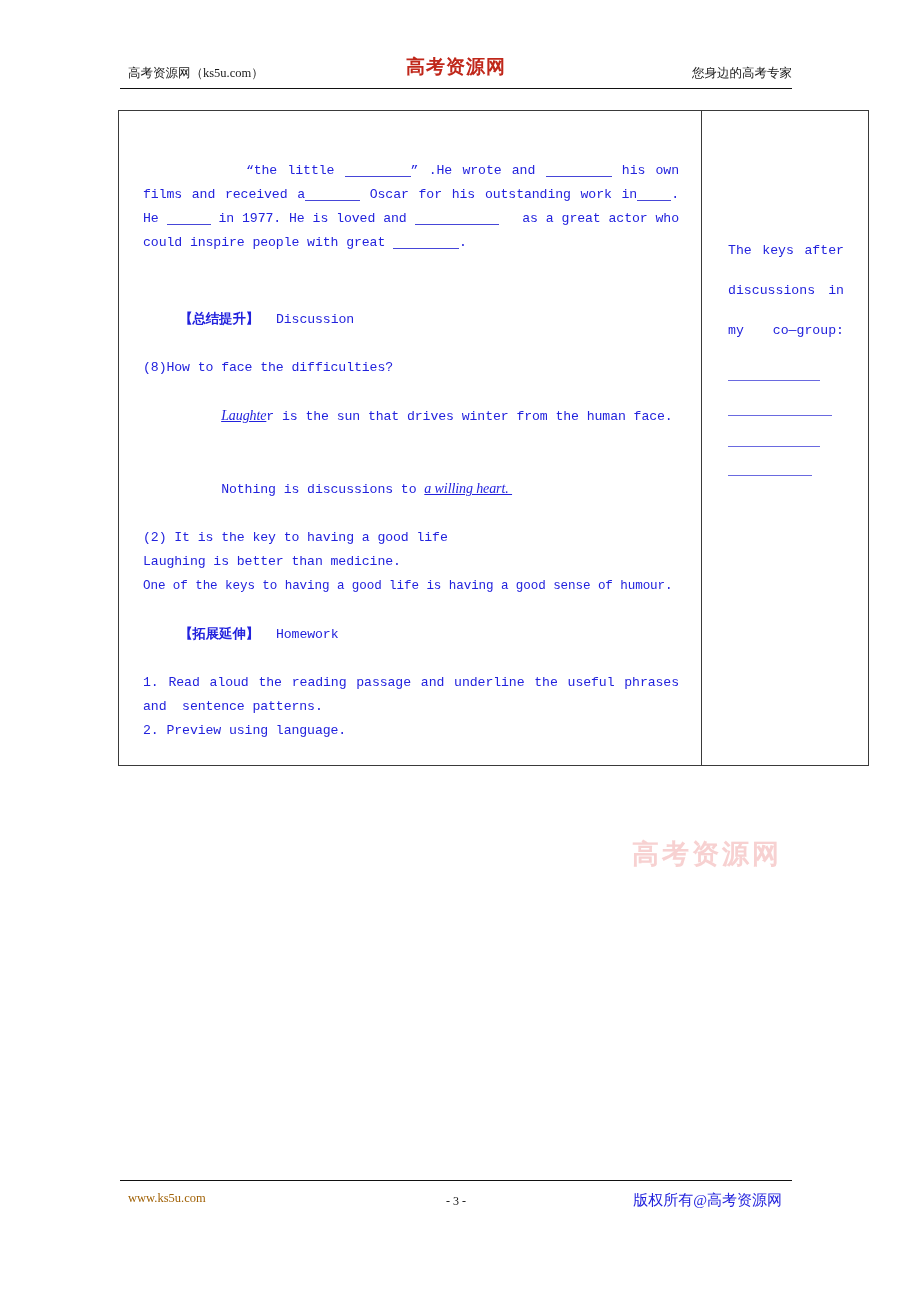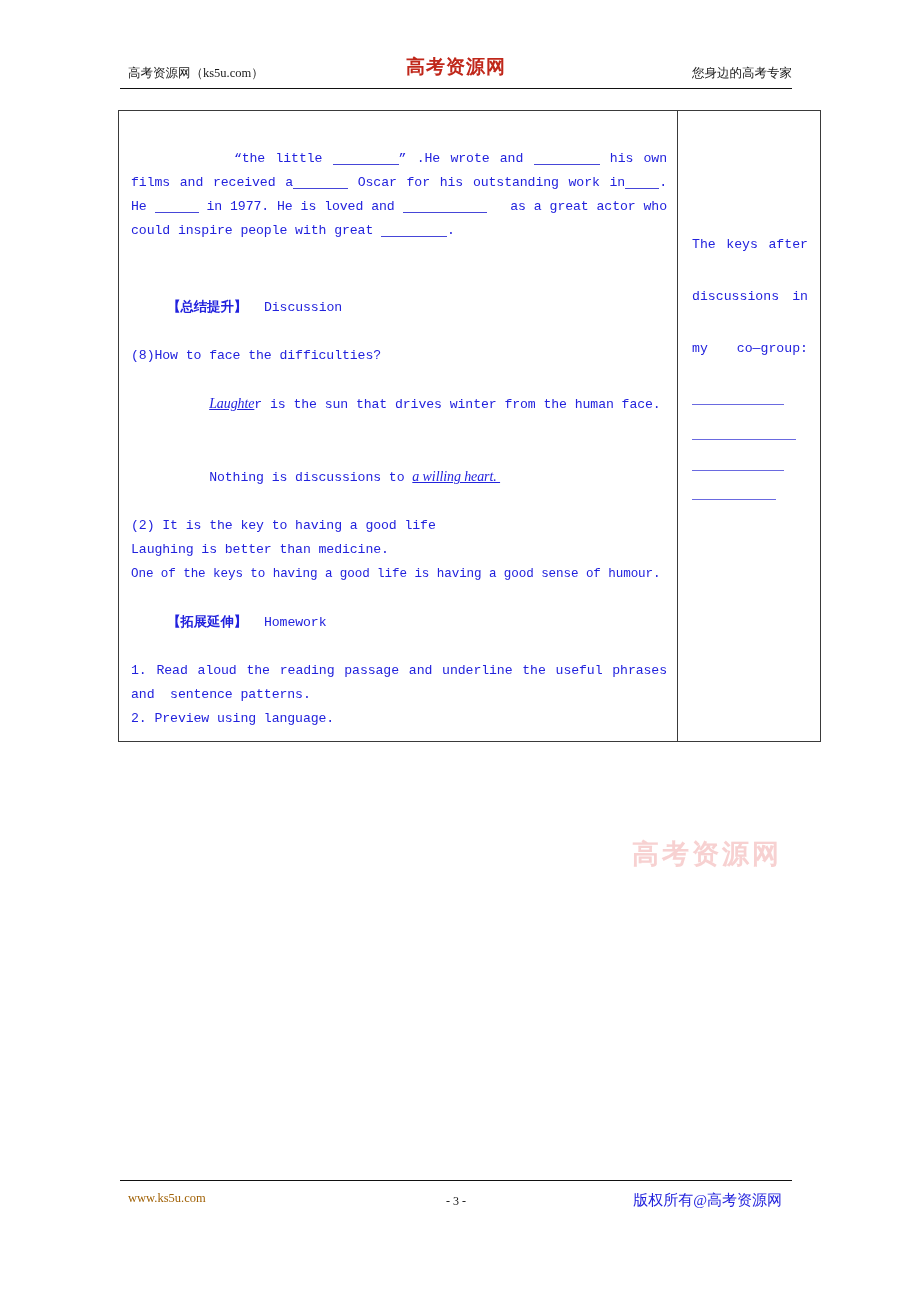--- a/index.html
+++ b/index.html
@@ -64,21 +64,21 @@
     position: absolute;
     left: 118px;
     top: 110px;
     width: 684px;
     border-collapse: collapse;
     table-layout: fixed;
   }
   .doc-table td {
     border: 1px solid #3a3a3a;
     vertical-align: top;
-    padding: 4px;
+    padding: 16px;
   }
   td.cell-main { width: 550px; height: 518px; }
   td.cell-side { width: 134px; height: 518px; }
 
   .cell-main-inner {
     padding: 8px 6px 6px 8px;
   }
   .cell-side-inner {
     padding: 8px 8px 6px 10px;
   }
@@ -124,21 +124,21 @@
     text-decoration: underline;
     font-family: "Liberation Serif", serif;
     font-size: 14px;
   }
 
   
   .side-txt {
     color: #2222dd;
     font-family: "Liberation Mono", monospace;
     font-size: 13.2px;
-    line-height: 52px;
+    line-height: 40px;
     text-align: justify;
     text-align-last: justify;
     margin-top: 96px;
   }
   .side-rule {
     border-bottom: 1px solid #6a6ae0;
     height: 0;
     margin: 29px 0 0 0;
   }
   .side-rule.r1 { width: 92px; }

